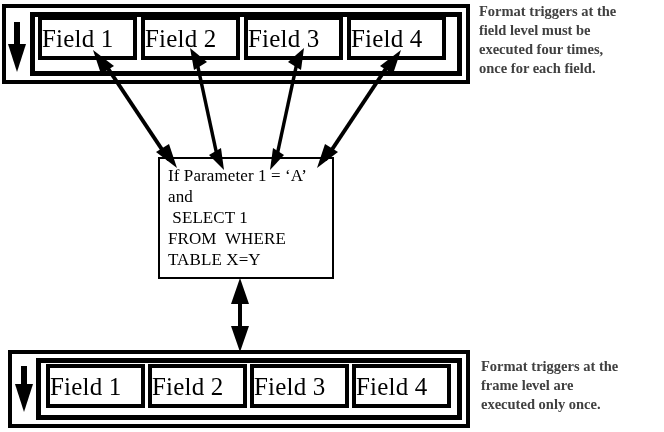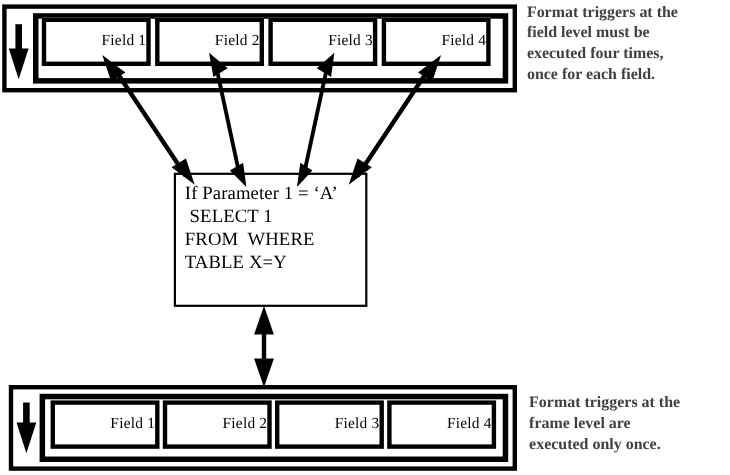--- a/index.html
+++ b/index.html
@@ -45,22 +45,22 @@
   #bottom-frame-inner { left: 36px; top: 358px; width: 426px; height: 62px; }
 
   
   .field-box {
     position: absolute;
     box-sizing: border-box;
     border: 4px solid #000;
     background: #fff;
     display: flex;
     align-items: center;
-    justify-content: flex-end;
-    font-size: 14px;
+    justify-content: flex-start;
+    font-size: 25px;
     line-height: 1;
     letter-spacing: 0.2px;
     white-space: nowrap;
   }
   .field-top    { top: 16px;  width: 99px; height: 44px; }
   .field-bottom { top: 364px; width: 99px; height: 44px; }
 
   .ft-0 { left: 38px;  }
   .ft-1 { left: 141px; }
   .ft-2 { left: 244px; }
@@ -129,20 +129,21 @@
   </div>
   <div class="field-box field-top ft-2">
     <span>Field 3</span>
   </div>
   <div class="field-box field-top ft-3">
     <span>Field 4</span>
   </div>
 
   <div id="center-box">
     <div class="code-line">If Parameter 1 = ‘A’</div>
+    <div class="code-line">and</div>
     <div class="code-line"> SELECT 1</div>
     <div class="code-line">FROM  WHERE</div>
     <div class="code-line">TABLE X=Y</div>
   </div>
 
   <div class="frame-outer" id="bottom-frame-outer"></div>
   <div class="frame-inner" id="bottom-frame-inner"></div>
 
   <div class="field-box field-bottom fb-0">
     <span>Field 1</span>

